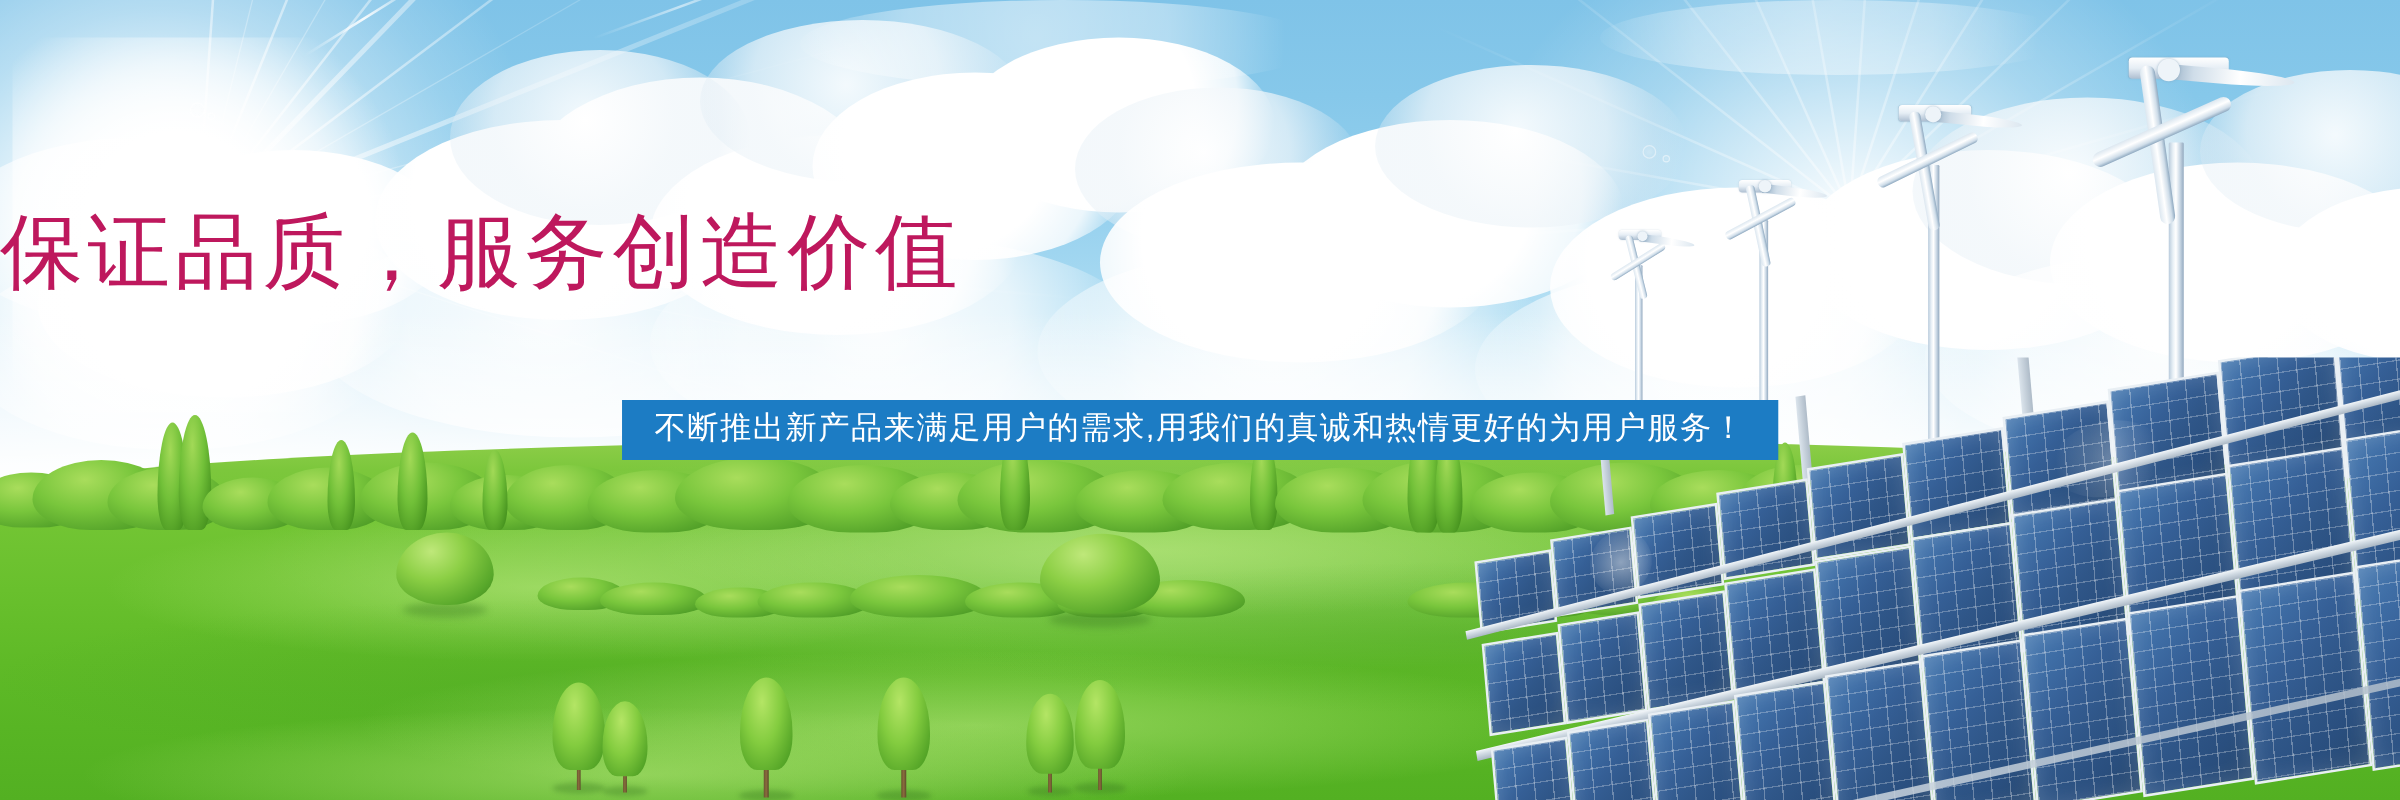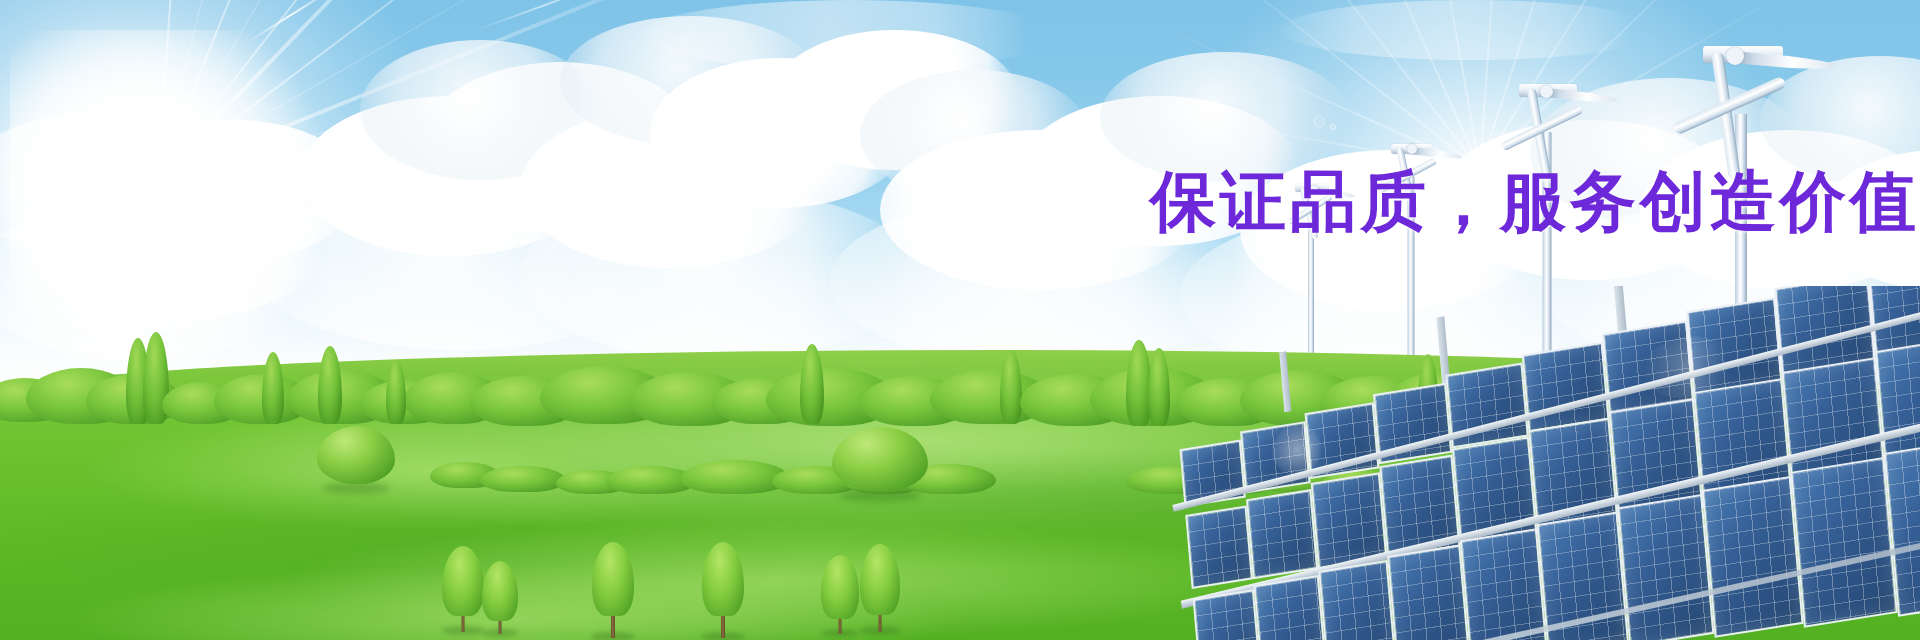--- a/index.html
+++ b/index.html
@@ -186,25 +186,25 @@
     background:linear-gradient(to right, #dbe4ec, #aebbc8);
   }
   .glare-dot {
     position:absolute; border-radius:50%;
     background:radial-gradient(circle, rgba(255,255,255,0.45), rgba(255,255,255,0.12) 60%, rgba(255,255,255,0) 78%);
   }
 
   
   .headline {
     position:absolute; left:0; right:0; top:168px;
-    text-align:right;
+    text-align:left;
     font-size:66px; line-height:1;
-    font-weight:bold;
+    font-weight:normal;
     letter-spacing:4px;
-    color:#6d28d9;
+    color:#be185d;
     text-shadow:0 2px 2px rgba(255,255,255,0.55);
     z-index:30;
   }
   .subbar {
     position:absolute; top:320px; left:50%; transform:translateX(-50%);
     background:#1c7cc4;
     padding:9px 26px 11px 26px;
     z-index:30;
   }
   .subbar-text {
@@ -500,14 +500,17 @@
 
       <div class="panel-strut" style="left:0px; top:300px; width:820px; height:6px; transform:rotate(-3.5deg); transform-origin:0 0; opacity:.85"></div>
 
       <div class="glare-dot" style="left:104px; top:40px; width:50px; height:50px;"></div>
       <div class="glare-dot" style="left:480px; top:14px; width:90px; height:60px; opacity:.55"></div>
     </div>
   </div>
 
   <div class="headline">保证品质，服务创造价值</div>
 
+  <div class="subbar">
+    <div class="subbar-text">不断推出新产品来满足用户的需求,用我们的真诚和热情更好的为用户服务！</div>
+  </div>
 
 </div>
 
 </body></html>

